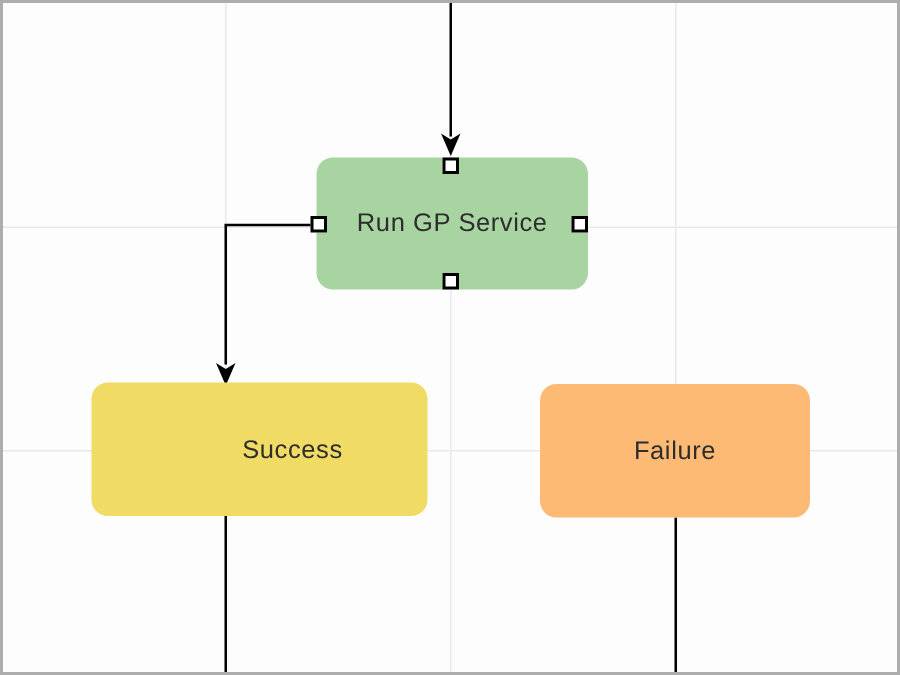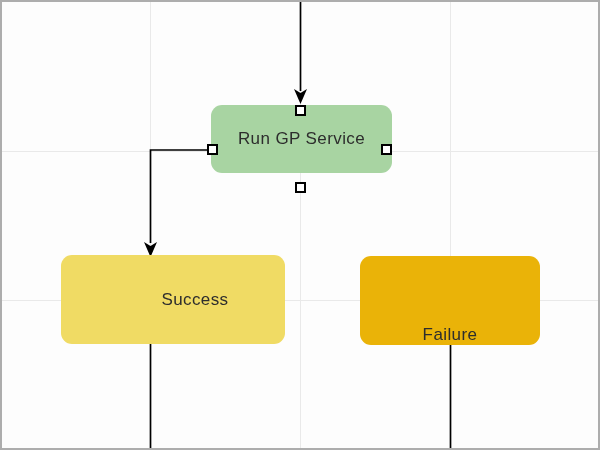--- a/index.html
+++ b/index.html
@@ -17,21 +17,21 @@
   #edges line, #edges polyline{stroke:var(--connector,#000);stroke-width:1.7;fill:none;}
   #edges polygon{fill:var(--connector,#000);stroke:none;}
   .node{
     position:absolute;z-index:3;
     border-radius:11px;
     display:flex;align-items:center;justify-content:center;
     color:var(--text,#2d2d2d);
     font-size:17px;letter-spacing:0.4px;
     cursor:default;
   }
-  .node-rungp{left:211px;top:105px;width:181px;height:68px;}
+  .node-rungp{left:211px;top:105px;width:181px;height:88px;}
   .node-success{left:61px;top:255px;width:180px;height:89px;}
   .node-failure{left:360px;top:256px;width:180px;height:89px;}
   .handle{
     position:absolute;z-index:4;
     width:11px;height:11px;box-sizing:border-box;
     background:var(--handle_fill,#fff);
     border:2px solid var(--handle_border,#000);
   }
   .handle-top{left:295px;top:105px;}
   .handle-bottom{left:295px;top:182px;}
@@ -76,21 +76,21 @@
   </svg>
 
   <div class="node node-rungp" style="background: rgb(168, 212, 162);">
     <span>Run GP Service</span>
   </div>
 
   <div class="node node-success" style="background: rgb(240, 219, 100); padding-left: 44px;">
     <span>Success</span>
   </div>
 
-  <div class="node node-failure" style="background: #eab308; align-items: flex-end;">
+  <div class="node node-failure" style="background: #fdba74;">
     <span>Failure</span>
   </div>
 
   <div class="handle handle-top"></div>
   <div class="handle handle-bottom"></div>
   <div class="handle handle-left"></div>
   <div class="handle handle-right"></div>
 
   <div class="frame"></div>
 </div>

